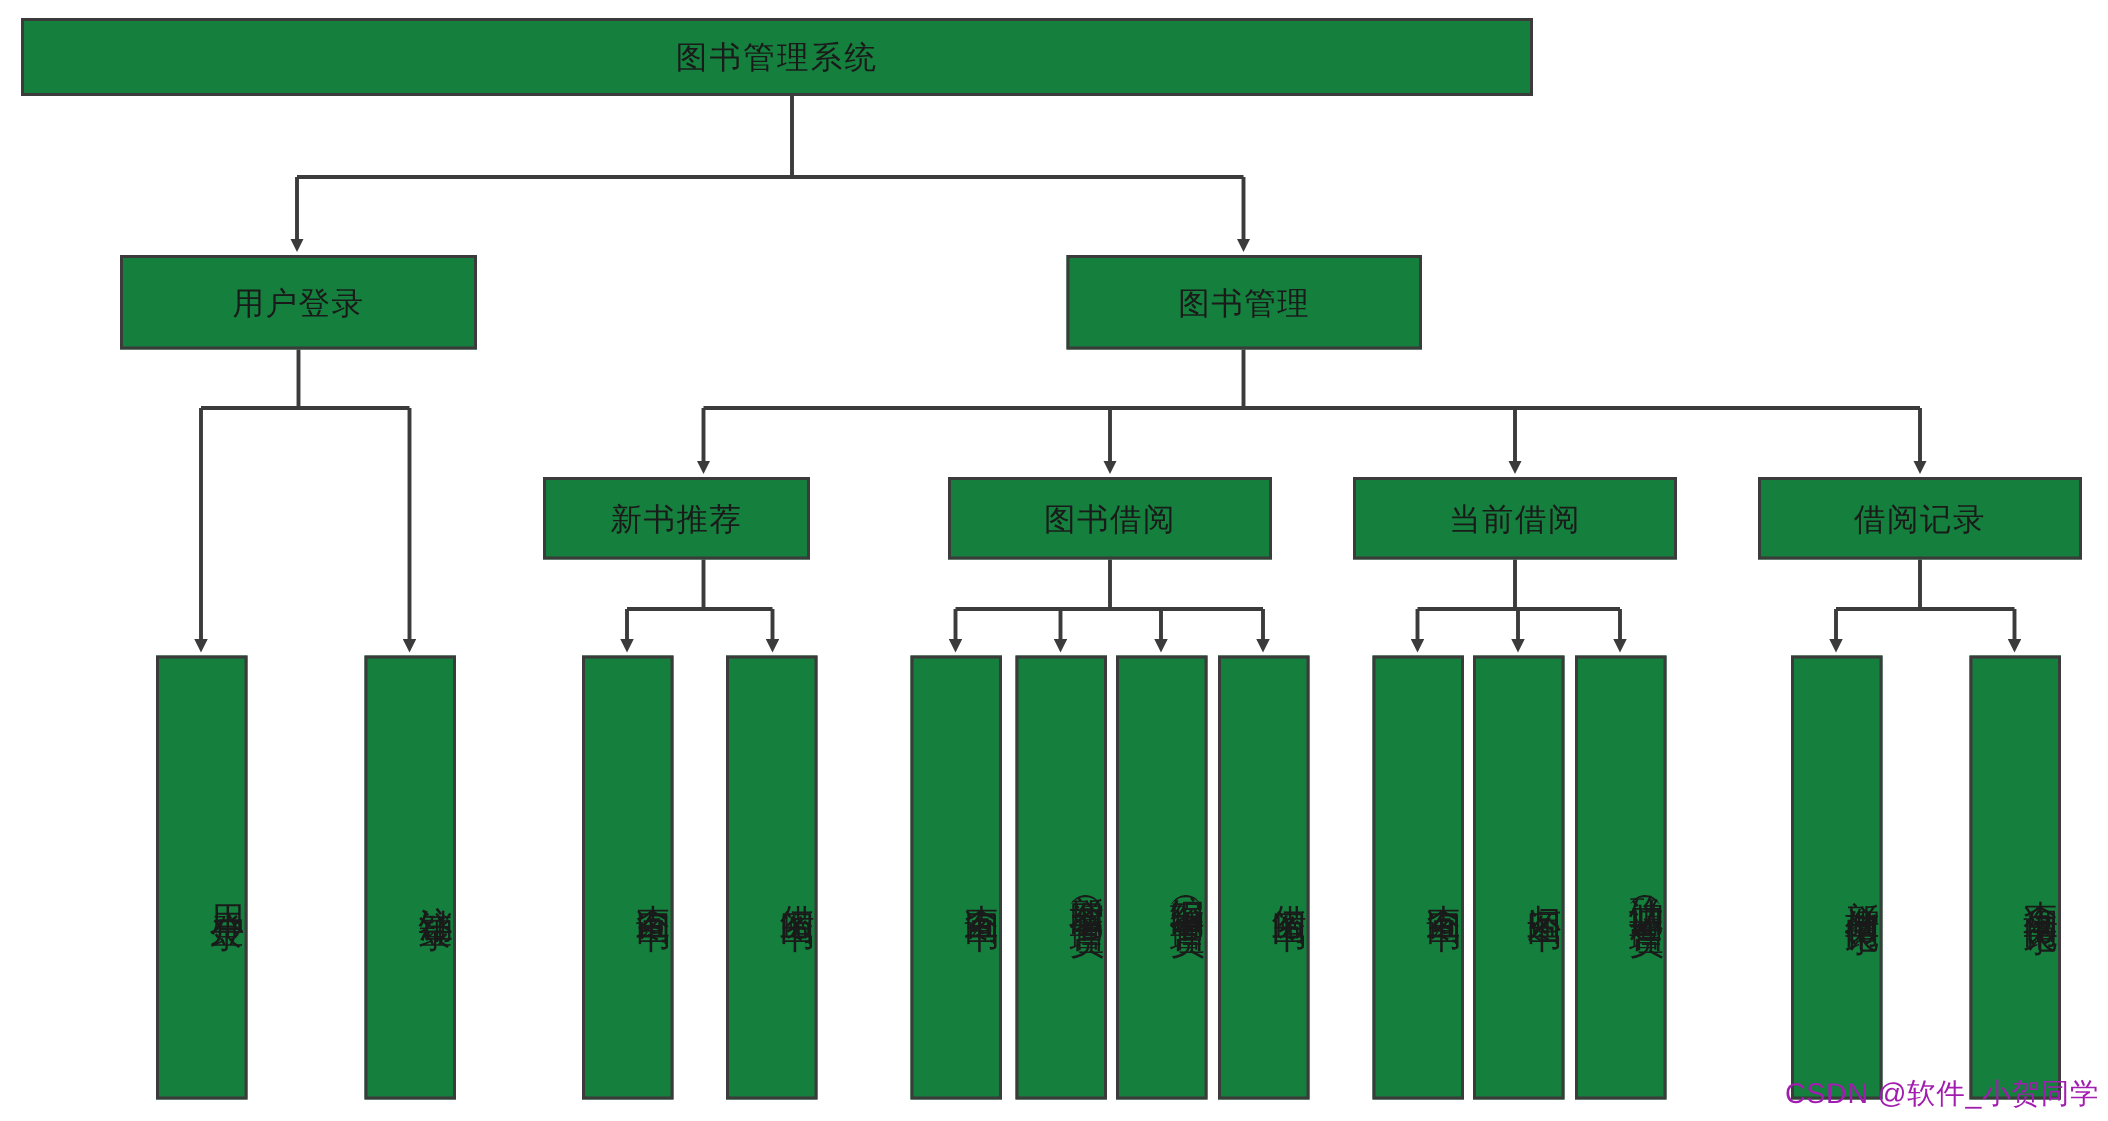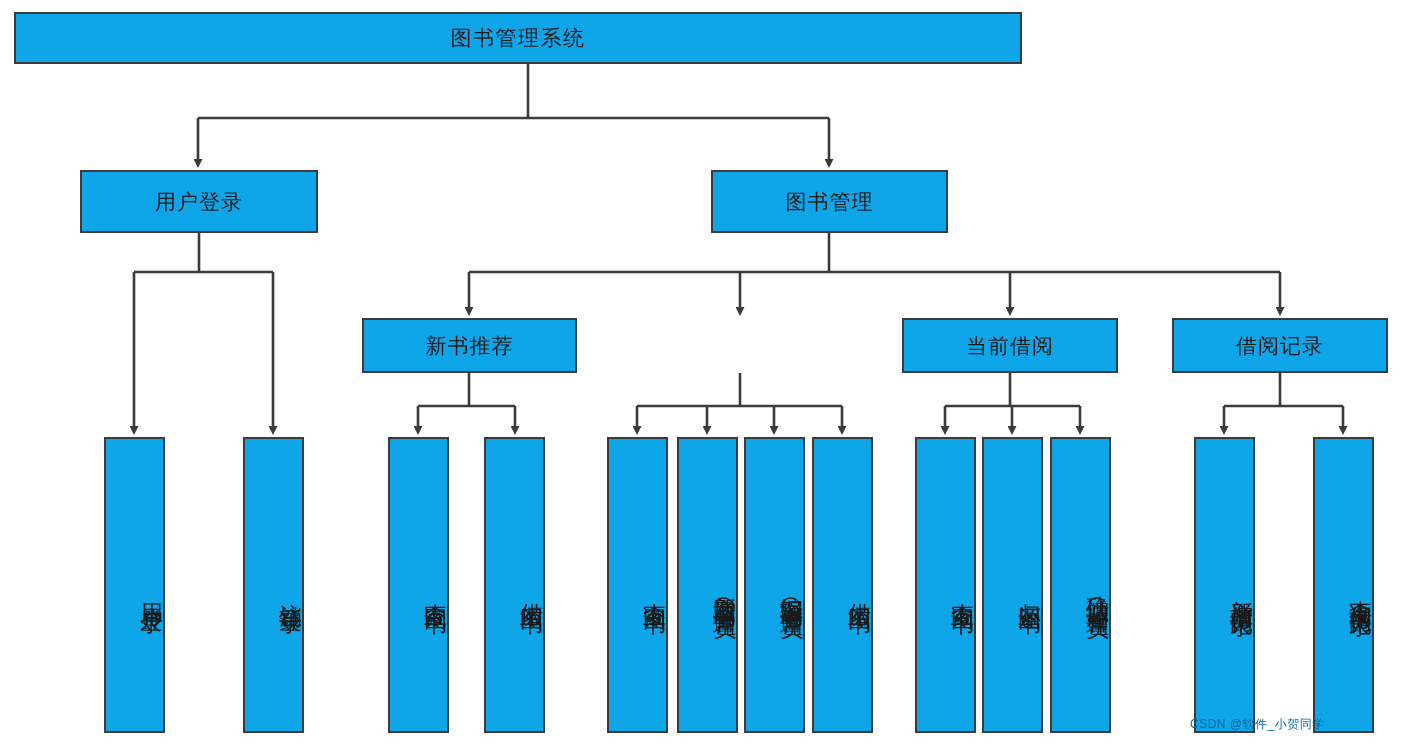--- a/index.html
+++ b/index.html
@@ -21,21 +21,21 @@
     position: absolute;
     left: 0;
     top: 0;
     width: 1405px;
     height: 747px;
   }
   .node {
     position: absolute;
     box-sizing: border-box;
     border: 2px solid #3b3b3b;
-    background: #0ea5e9;
+    background: #15803d;
     display: flex;
     align-items: center;
     justify-content: center;
     color: #1a1a1a;
   }
   .node-h {
     font-size: 21px;
     letter-spacing: 1px;
     white-space: nowrap;
   }
@@ -51,22 +51,22 @@
     padding-top: 12px;
     font-size: 23px;
     letter-spacing: 3px;
     line-height: 1;
   }
   .node-v.vtop {
     align-items: flex-start;
   }
   .watermark {
     position: absolute;
-    font-size: 12px;
-    color: #0369a1;
+    font-size: 19px;
+    color: #a21caf;
     white-space: nowrap;
     letter-spacing: 0.5px;
   }
 </style>
 </head>
 <body>
 
 <div id="canvas">
 
   <svg id="edges" viewBox="0 0 1405 747" xmlns="http://www.w3.org/2000/svg">
@@ -123,22 +123,25 @@
     <span>图书管理系统</span>
   </div>
 
   <div class="node node-h" style="left:80px; top:170px; width:238px; height:63px;">
     <span>用户登录</span>
   </div>
   <div class="node node-h" style="left:711px; top:170px; width:237px; height:63px;align-items:center;">
     <span>图书管理</span>
   </div>
 
-  <div class="node node-h" style="left:362px; top:318px; width:215px; height:55px;">
+  <div class="node node-h" style="left:362px; top:318px; width:178px; height:55px;">
     <span>新书推荐</span>
+  </div>
+  <div class="node node-h" style="left:632px; top:318px; width:216px; height:55px;">
+    <span>图书借阅</span>
   </div>
   <div class="node node-h" style="left:1172px; top:318px; width:216px; height:55px;">
     <span>借阅记录</span>
   </div>
   <div class="node node-h" style="left:902px; top:318px; width:216px; height:55px;">
     <span>当前借阅</span>
   </div>
 
   <div class="node node-v" style="left:104px; top:437px; width:61px; height:296px;">
     <span>用户登录</span>

